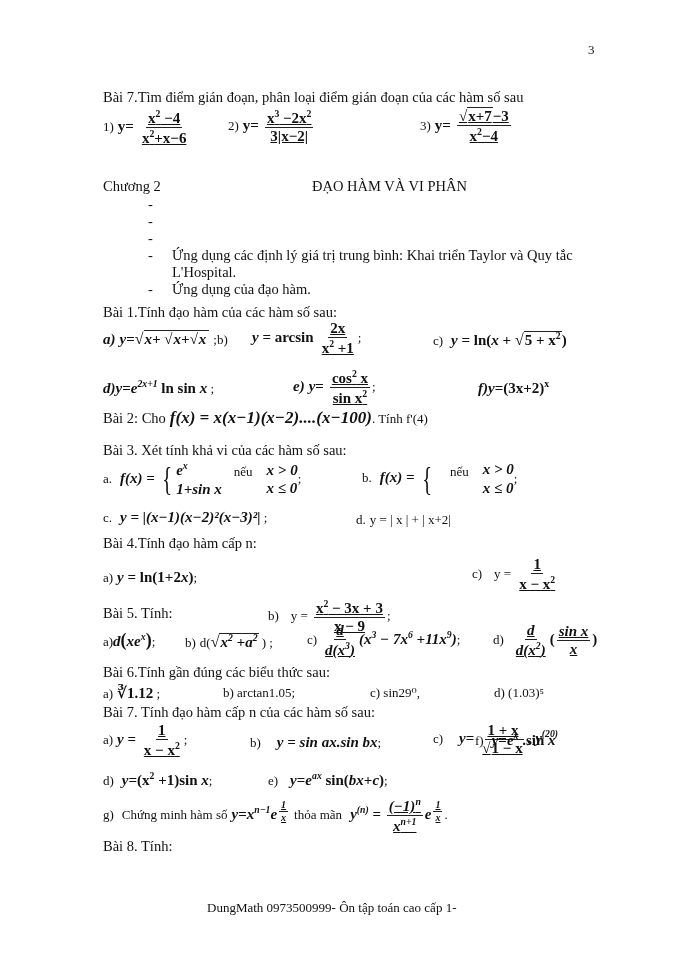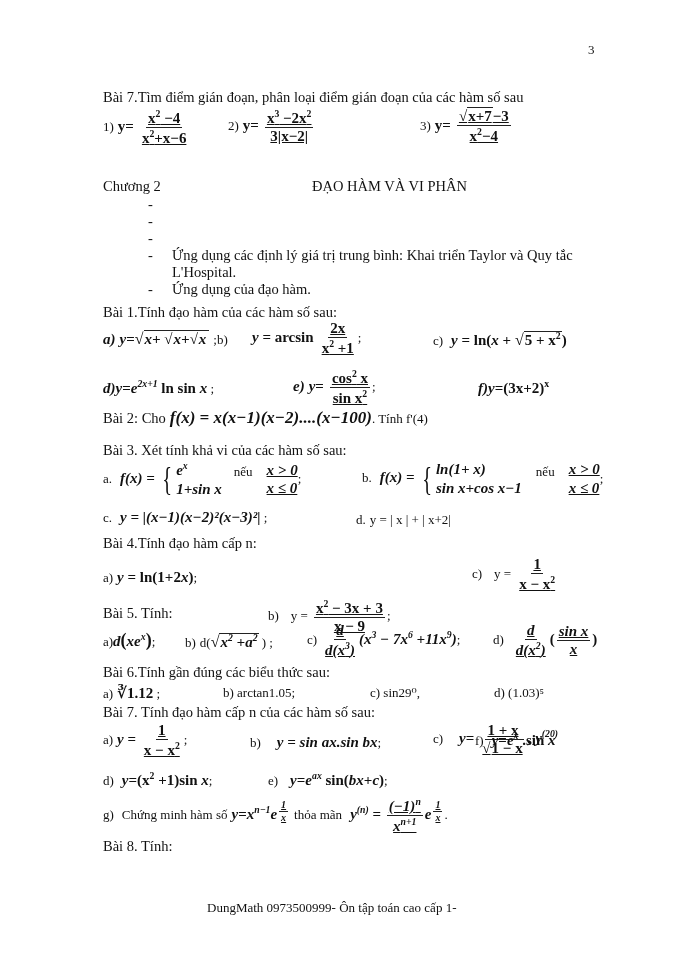--- a/index.html
+++ b/index.html
@@ -11,21 +11,21 @@
   .mb { font-weight:bold; font-size:15px; }
   .frac { display:inline-flex; flex-direction:column; align-items:center; vertical-align:middle; margin:0 2px;text-decoration:underline; }
   .frac .num { padding:0 2px; border-bottom:1px solid #222; line-height:1.15; }
   .frac .den { padding:0 2px; line-height:1.15; }
   sup { font-size:0.65em; }
   .sqrt { border-top:1px solid #222; padding:0 1px; }
   .rad { font-weight:normal; font-style:normal; }
   .case { display:inline-flex; align-items:center; vertical-align:middle; }
   .brace { font-size:34px; font-weight:normal; line-height:1; margin-right:1px; transform:scaleX(0.6); }
   .lines { display:inline-flex; flex-direction:column; line-height:1.25; }
-  .conds { display:inline-flex; flex-direction:column; line-height:1.25; margin-left:8px;text-decoration:underline; }
+  .conds { display:inline-flex; flex-direction:column; line-height:1.25; margin-left:8px; }
   .bullet-list { font-size:14.5px; }
   .bullet-list .row { display:flex; }
   .bullet-list .dash { width:24px; }
   .small { font-size:13px; font-weight:normal; font-style:normal; }
 </style>
 </head>
 <body>
 
 <div class="abs txt" style="left:588px;top:42px;font-size:13px;">3</div>
 
@@ -128,24 +128,20 @@
         <span>x ≤ 0</span>
       </span>
       <span class="small">;</span>
   </span>
 </div>
 <div class="abs" style="left:362px;top:460px;">
   <span class="small">b.</span>&nbsp;
   <span class="m">f(x) =</span>
   <span class="case">
       <span class="brace">{</span>
-    <span class="lines m">
-        <span>ln(1+ x)</span>
-        <span>sin x+cos x−1</span>
-      </span>
     <span class="small" style="margin:0 6px 14px 14px;">nếu</span>
     <span class="conds m">
         <span>x &gt; 0</span>
         <span>x ≤ 0</span>
       </span>
       <span class="small">;</span>
   </span>
 </div>
 <div class="abs" style="left:103px;top:508px;">
   <span class="small">c.</span>&nbsp;

